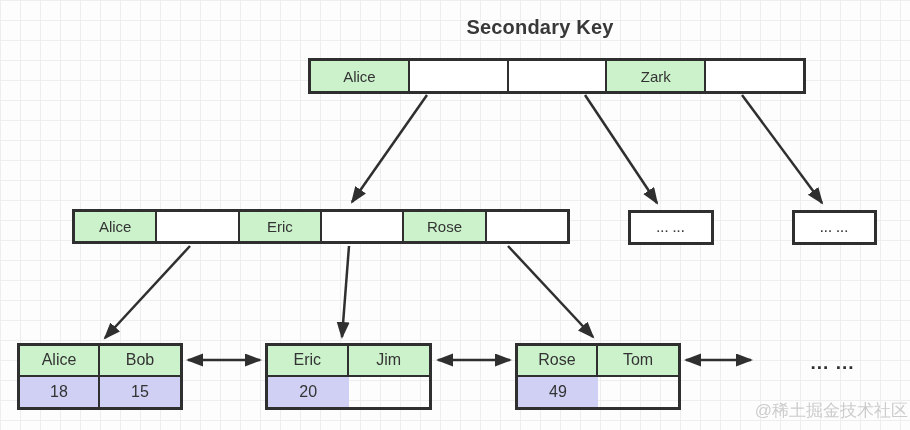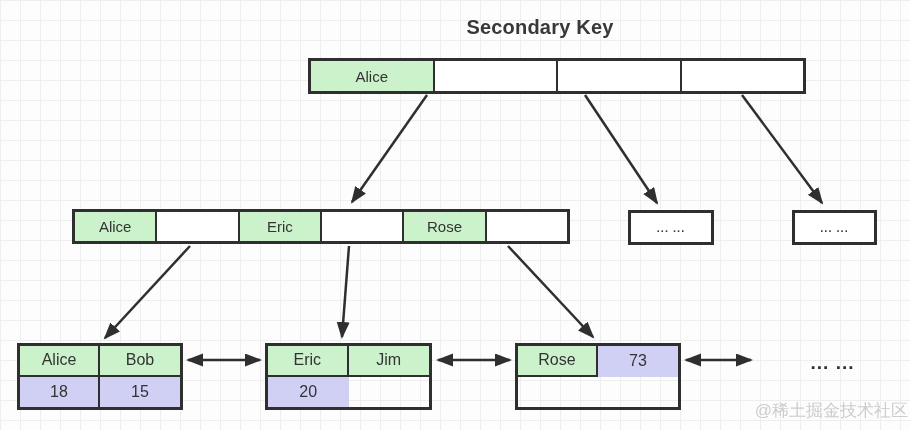--- a/index.html
+++ b/index.html
@@ -106,20 +106,21 @@
 
     <line x1="188" y1="360" x2="260" y2="360" stroke="#2f2f2f" stroke-width="2.5" marker-start="url(#ah)" marker-end="url(#ah)"></line>
     <line x1="438" y1="360" x2="510" y2="360" stroke="#2f2f2f" stroke-width="2.5" marker-start="url(#ah)" marker-end="url(#ah)"></line>
     <line x1="686" y1="360" x2="751" y2="360" stroke="#2f2f2f" stroke-width="2.5" marker-start="url(#ah)" marker-end="url(#ah)"></line>
   </svg>
 
   <div class="node root">
     <div class="cell key">Alice</div>
     <div class="cell"></div>
     <div class="cell"></div>
+    <div class="cell key">Zark</div>
     <div class="cell"></div>
   </div>
 
   <div class="node internal">
     <div class="cell key">Alice</div>
     <div class="cell"></div>
     <div class="cell key">Eric</div>
     <div class="cell"></div>
     <div class="cell key">Rose</div>
     <div class="cell"></div>
@@ -136,20 +137,21 @@
   </div>
 
   <div class="leaf l2">
     <div class="cell key first">Eric</div>
     <div class="cell key">Jim</div>
     <div class="cell val">20</div>
   </div>
 
   <div class="leaf l3">
     <div class="cell key first">Rose</div>
-    <div class="cell val">73</div>
+    <div class="cell key">Tom</div>
+    <div class="cell val">49</div>
   </div>
 
   <div class="leaf-ellipsis">... ...</div>
 
   <div class="watermark">@稀土掘金技术社区</div>
 
 </div>
 
 </body></html>

